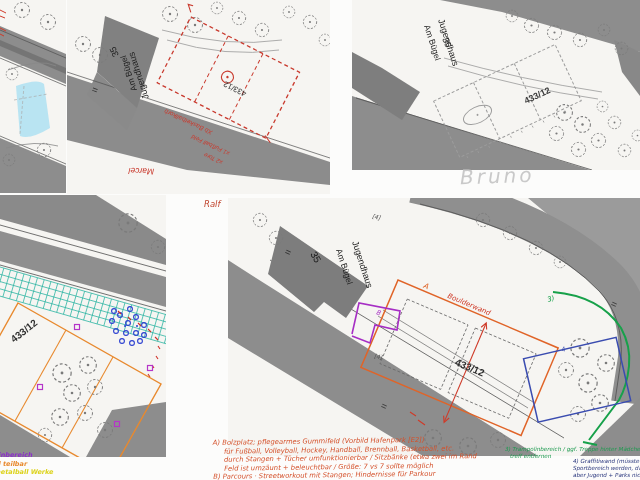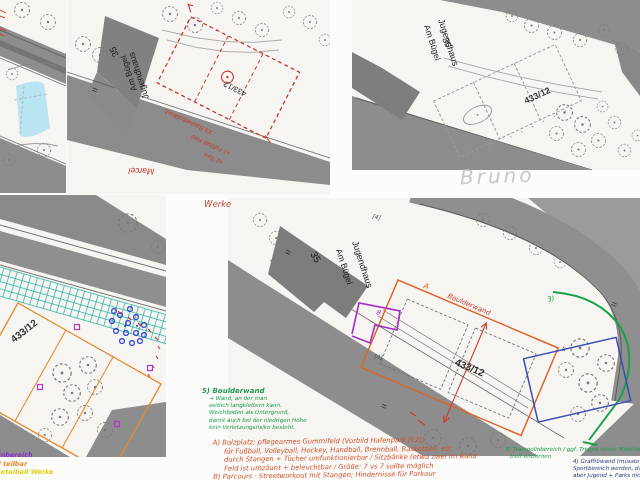--- a/index.html
+++ b/index.html
@@ -296,31 +296,23 @@
         <g transform="rotate(-13 345 175)">
           <rect x="300" y="150" width="95" height="65" stroke="#3a4cb0" stroke-width="1.5" fill="none"></rect>
         </g>
         <text class="hwsvg" x="334" y="154" transform="rotate(-15 334 154)" font-size="6.5" fill="#3a4cb0">4</text>
       </g>
       <text class="hwsvg" x="144" y="20" transform="rotate(15 144 20)" font-size="6" fill="#555">[4]</text>
       <text class="hwsvg" x="146" y="160" transform="rotate(10 146 160)" font-size="6" fill="#555">[4]</text>
     </svg>
   </div>
 
-  <div class="hw" id="ralf">Werke</div>
+  <div class="hw" id="ralf">Ralf</div>
   <div class="hw" id="bruno">Bruno</div>
 
-  <div class="hw" id="note5">
-    <div class="t note-line">5) Boulderwand</div>
-    <div class="l note-line">→ Wand, an der man</div>
-    <div class="l note-line">seitlich langklettern kann.</div>
-    <div class="l note-line">Weichboden als Untergrund,</div>
-    <div class="l note-line">damit auch bei der niedrigen Höhe</div>
-    <div class="l note-line">kein Verletzungsrisiko besteht.</div>
-  </div>
 
   <div class="hw" id="noteA">
     <div class="note-line">A) Bolzplatz; pflegearmes Gummifeld (Vorbild Hafenpark [E2])</div>
     <div class="note-line ind">für Fußball, Volleyball, Hockey, Handball, Brennball, Basketball, etc.</div>
     <div class="note-line ind">durch Stangen + Tücher umfunktionierbar / Sitzbänke (etwa zwei im Rand</div>
     <div class="note-line ind">Feld ist umzäunt + beleuchtbar / Größe: 7 vs 7 sollte möglich</div>
     <div class="note-line">B) Parcours · Streetworkout mit Stangen; Hindernisse für Parkour</div>
   </div>
 
   <div class="hw" id="note3">

